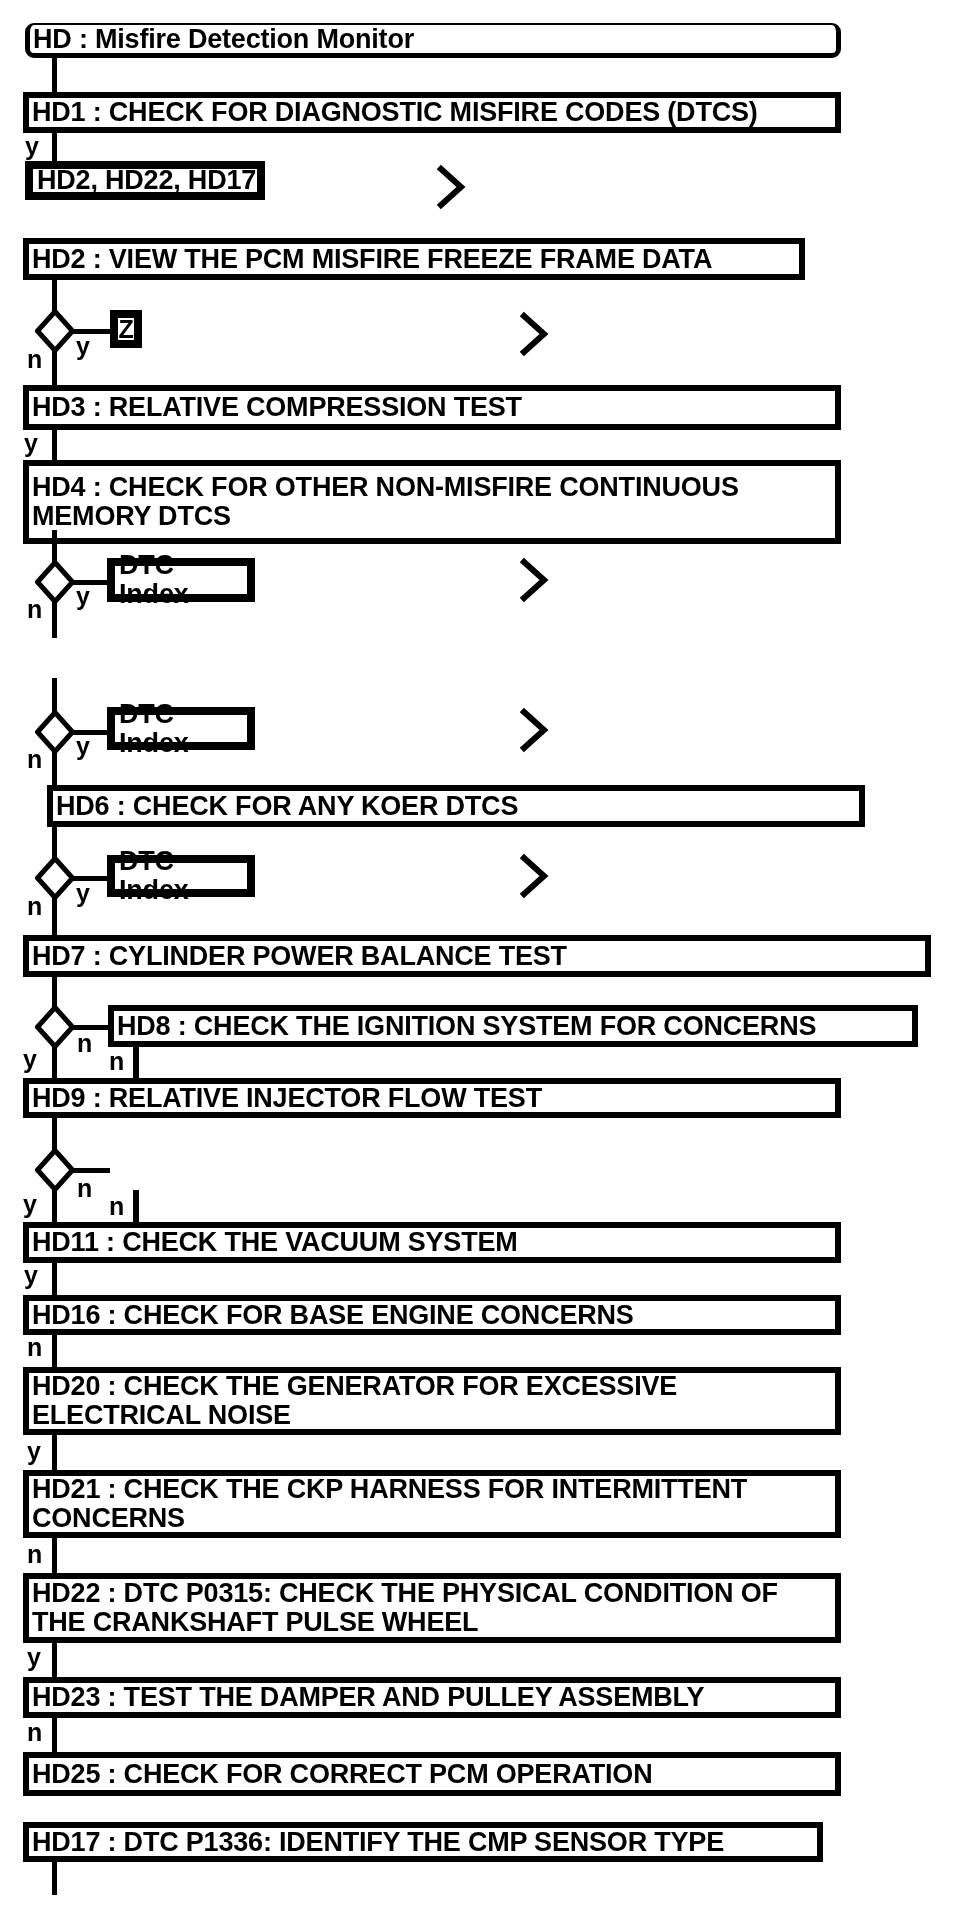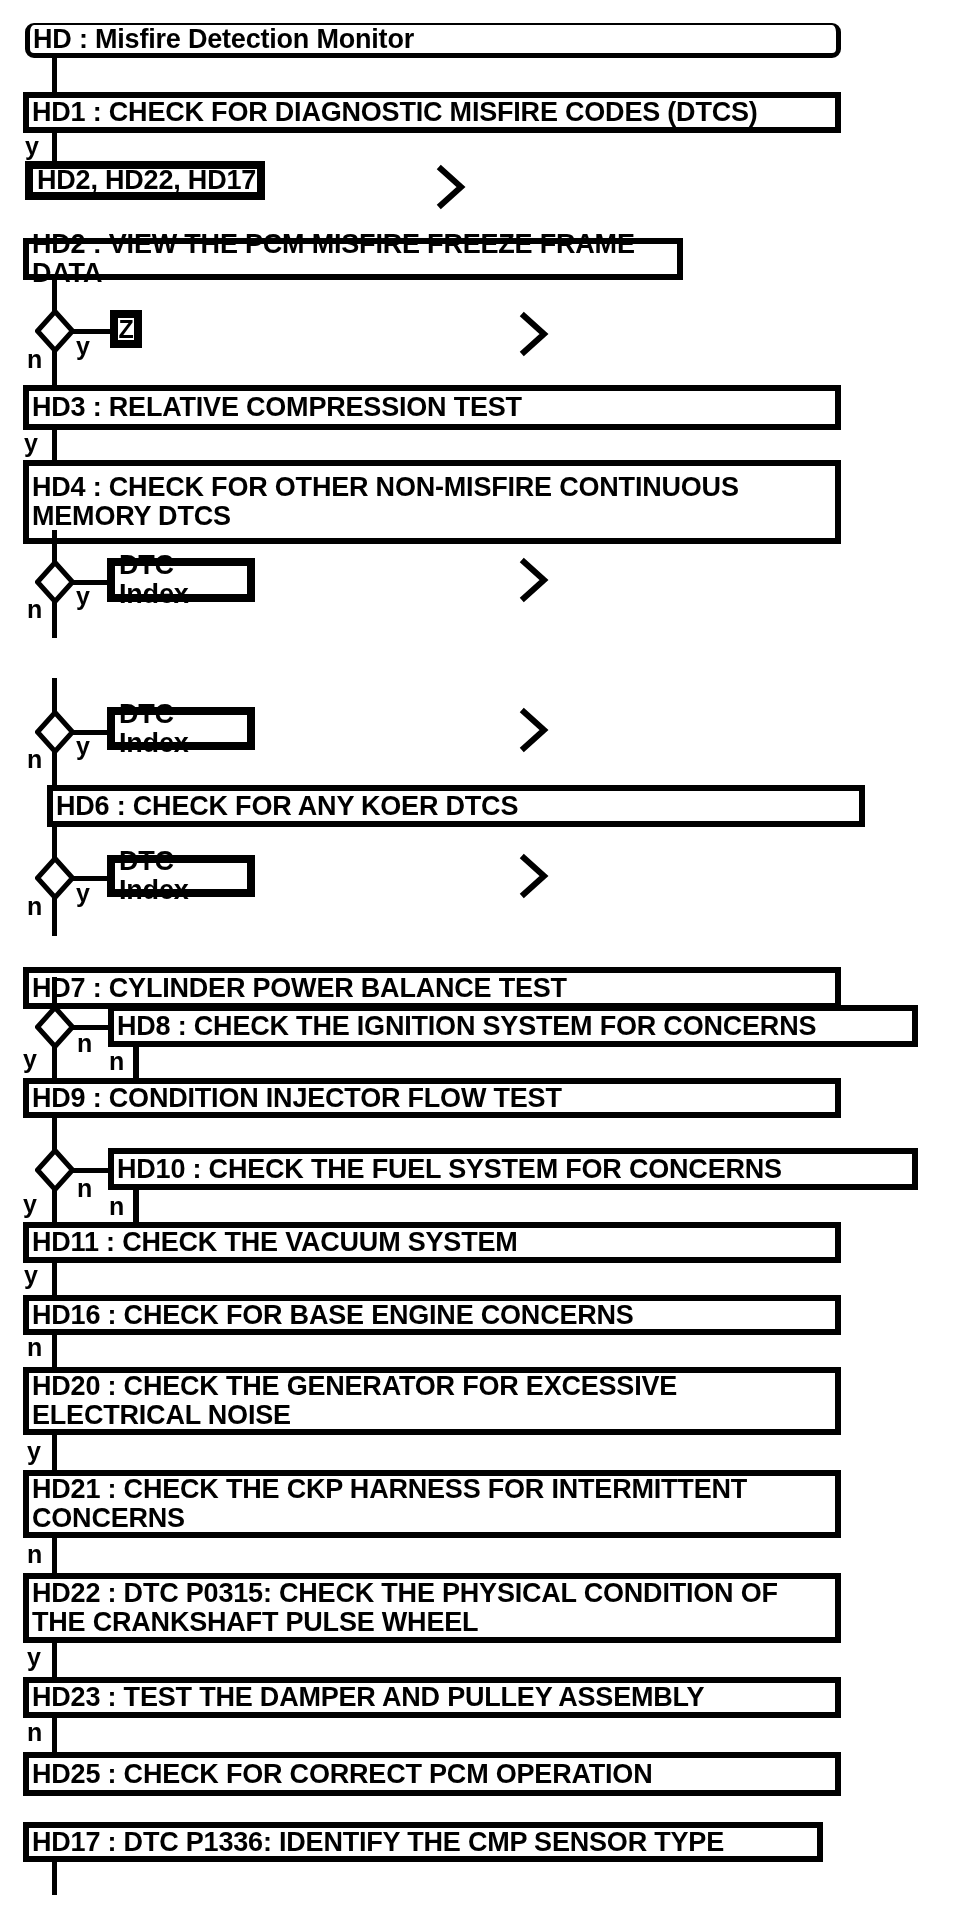--- a/index.html
+++ b/index.html
@@ -21,33 +21,32 @@
   .chev{position:absolute;}
 </style>
 </head>
 <body>
 
 <div class="canvas">
 
   <div class="node thin" style="left:25px;top:23px;width:816px;height:35px;">HD : Misfire Detection Monitor</div>
   <div class="node" style="left:23px;top:92px;width:818px;height:41px;">HD1 : CHECK FOR DIAGNOSTIC MISFIRE CODES (DTCS)</div>
   <div class="node ref" style="left:25px;top:161px;width:240px;height:39px;">HD2, HD22, HD17</div>
-  <div class="node" style="left:23px;top:238px;width:660px;height:42px;">HD2 : VIEW THE PCM MISFIRE FREEZE FRAME DATA</div>
+  <div class="node" style="left:23px;top:238px;width:782px;height:42px;">HD2 : VIEW THE PCM MISFIRE FREEZE FRAME DATA</div>
   <div class="node zbox" style="left:110px;top:310px;width:32px;height:38px;"><span class="u">Z</span></div>
   <div class="node" style="left:23px;top:385px;width:818px;height:45px;">HD3 : RELATIVE COMPRESSION TEST</div>
   <div class="node" style="left:23px;top:460px;width:818px;height:84px;">HD4 : CHECK FOR OTHER NON-MISFIRE CONTINUOUS
 MEMORY DTCS</div>
   <div class="node ref" style="left:107px;top:558px;width:148px;height:44px;">DTC Index</div>
   <div class="node ref" style="left:107px;top:707px;width:148px;height:43px;">DTC Index</div>
   <div class="node" style="left:23px;top:785px;width:818px;height:42px;margin-left:24px;">HD6 : CHECK FOR ANY KOER DTCS</div>
   <div class="node ref" style="left:107px;top:855px;width:148px;height:42px;">DTC Index</div>
-  <div class="node" style="left:23px;top:935px;width:818px;height:42px;margin-top:32px;">HD7 : CYLINDER POWER BALANCE TEST</div>
+  <div class="node" style="left:23px;top:935px;width:908px;height:42px;">HD7 : CYLINDER POWER BALANCE TEST</div>
   <div class="node" style="left:108px;top:1005px;width:810px;height:42px;">HD8 : CHECK THE IGNITION SYSTEM FOR CONCERNS</div>
-  <div class="node" style="left:23px;top:1078px;width:818px;height:40px;">HD9 : CONDITION INJECTOR FLOW TEST</div>
-  <div class="node" style="left:108px;top:1148px;width:810px;height:42px;">HD10 : CHECK THE FUEL SYSTEM FOR CONCERNS</div>
+  <div class="node" style="left:23px;top:1078px;width:818px;height:40px;">HD9 : RELATIVE INJECTOR FLOW TEST</div>
   <div class="node" style="left:23px;top:1222px;width:818px;height:41px;">HD11 : CHECK THE VACUUM SYSTEM</div>
   <div class="node" style="left:23px;top:1295px;width:818px;height:40px;">HD16 : CHECK FOR BASE ENGINE CONCERNS</div>
   <div class="node" style="left:23px;top:1367px;width:818px;height:68px;">HD20 : CHECK THE GENERATOR FOR EXCESSIVE
 ELECTRICAL NOISE</div>
   <div class="node" style="left:23px;top:1470px;width:818px;height:68px;">HD21 : CHECK THE CKP HARNESS FOR INTERMITTENT
 CONCERNS</div>
   <div class="node" style="left:23px;top:1573px;width:818px;height:70px;">HD22 : DTC P0315: CHECK THE PHYSICAL CONDITION OF
 THE CRANKSHAFT PULSE WHEEL</div>
   <div class="node" style="left:23px;top:1677px;width:818px;height:41px;">HD23 : TEST THE DAMPER AND PULLEY ASSEMBLY</div>
   <div class="node" style="left:23px;top:1752px;width:818px;height:44px;">HD25 : CHECK FOR CORRECT PCM OPERATION</div>

